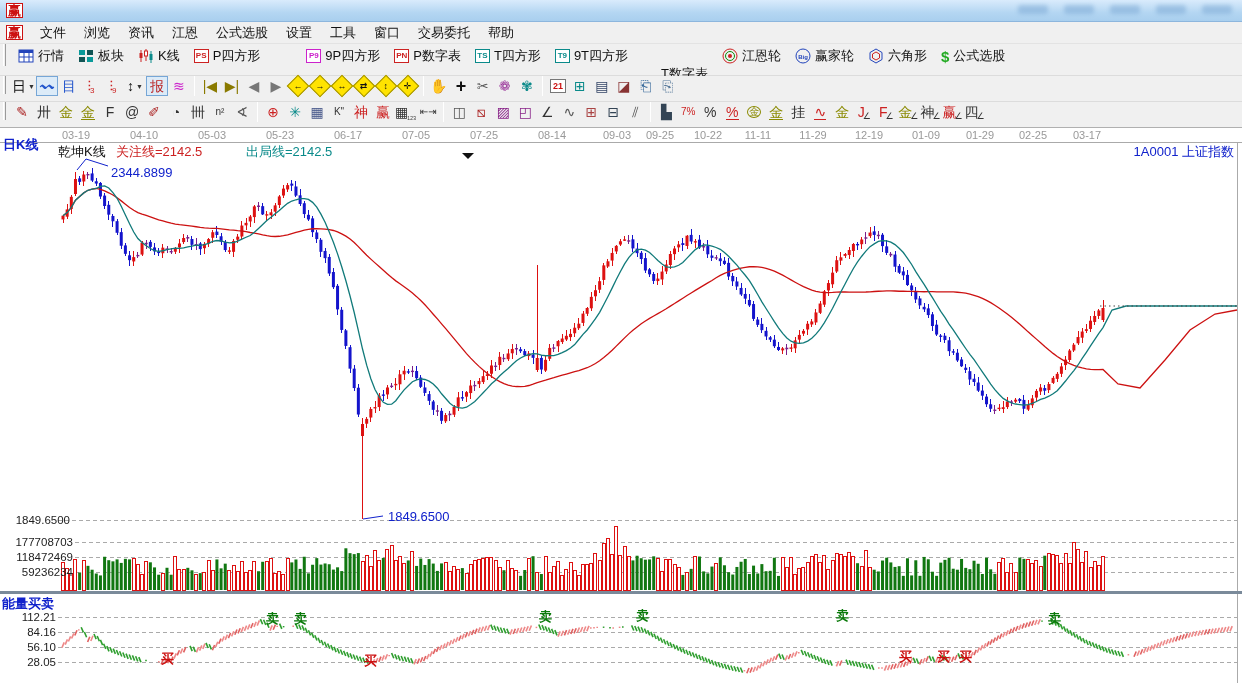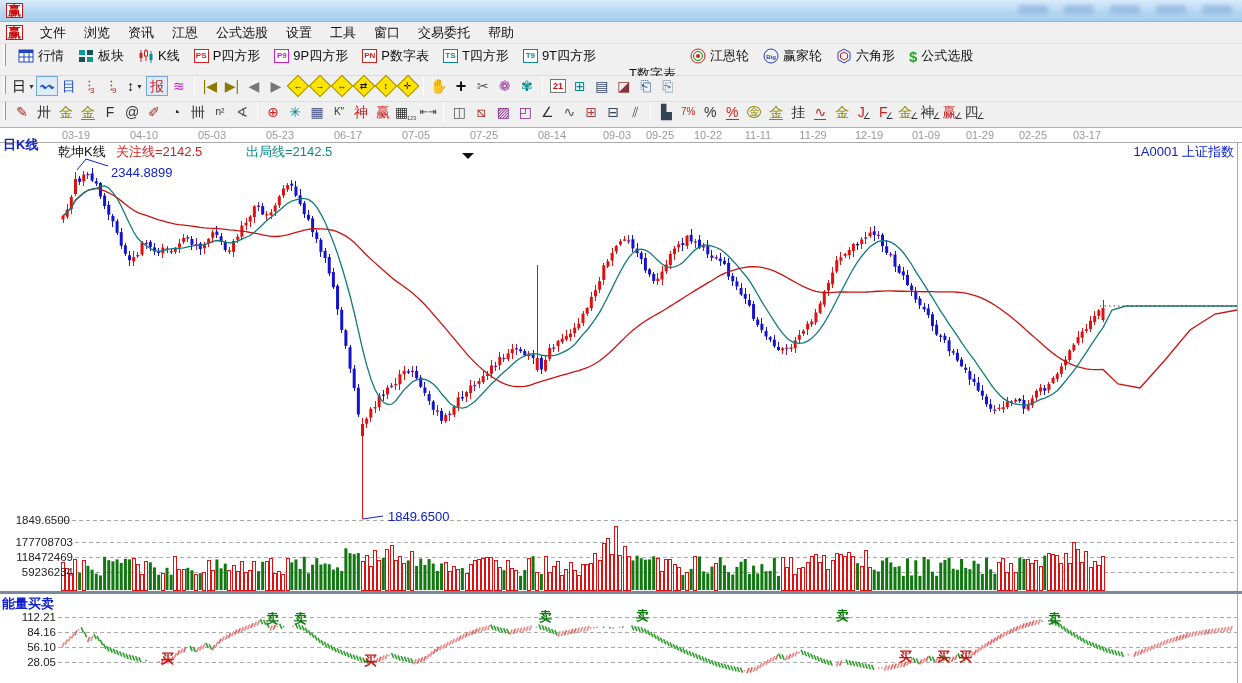--- a/index.html
+++ b/index.html
@@ -120,21 +120,21 @@
         <span>K线</span>
       </div>
       <div class="tb2-item">
         <span style="display: inline-flex;">
           <span class="lbox" style="color: rgb(204, 34, 34);">PS</span>
         </span>
         <span>P四方形</span>
       </div>
       <div class="tb2-item">
         <span style="display: inline-flex;">
-          <span class="lbox" style="color: rgb(204, 34, 204);">P9</span>
+          <span class="lbox" style="color: rgb(204, 34, 204); margin-left: 32px;">P9</span>
         </span>
         <span>9P四方形</span>
       </div>
       <div class="tb2-item">
         <span style="display: inline-flex;">
           <span class="lbox" style="color: rgb(204, 34, 34);">PN</span>
         </span>
         <span>P数字表</span>
       </div>
       <div class="tb2-item">

